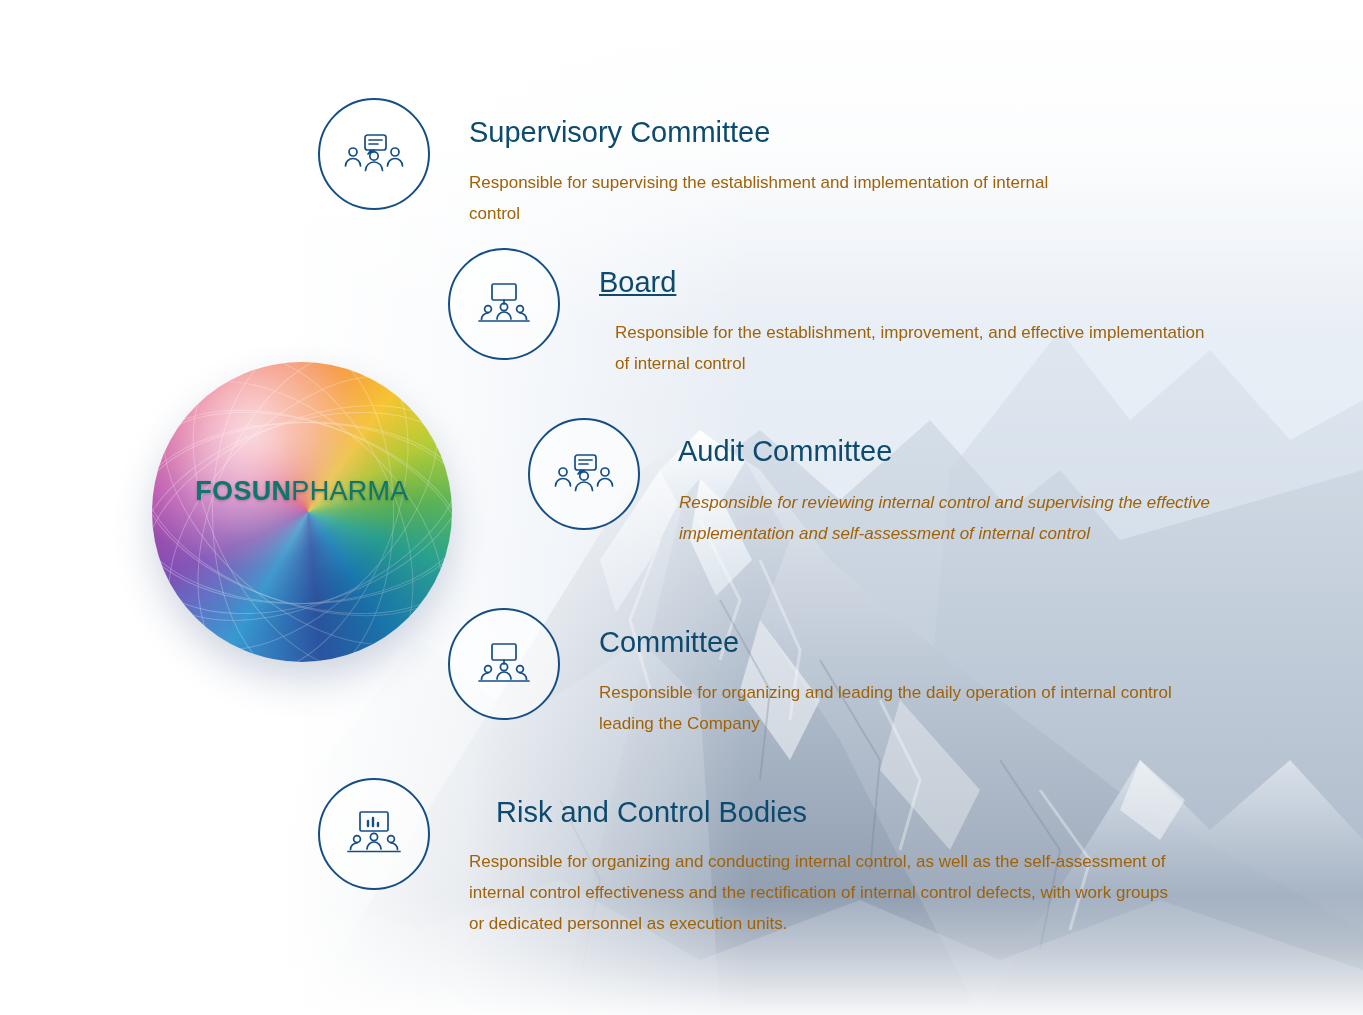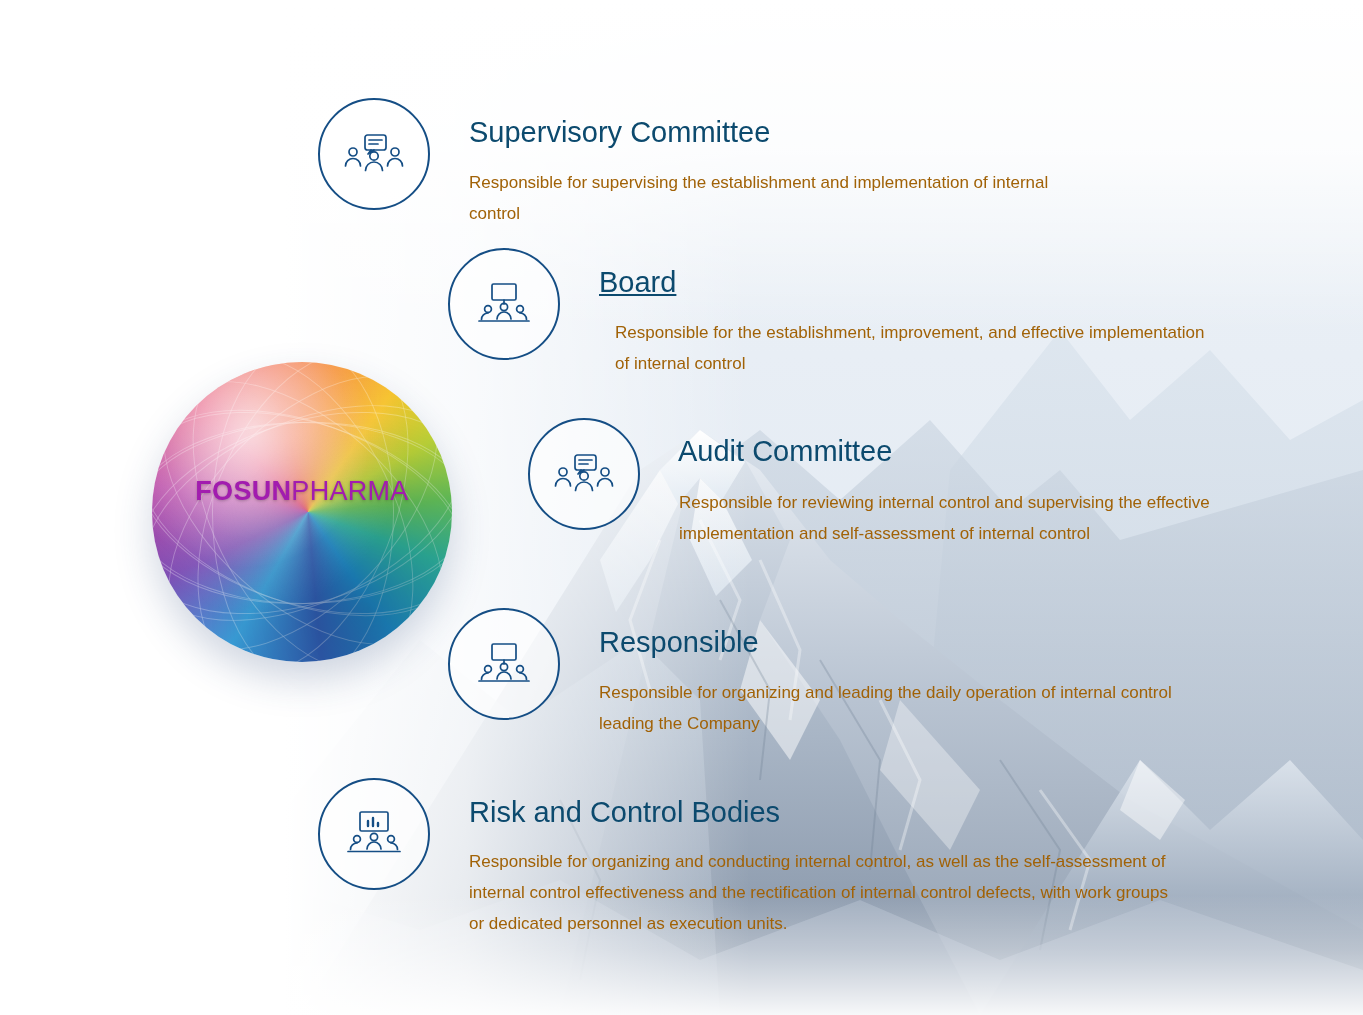--- a/index.html
+++ b/index.html
@@ -112,21 +112,21 @@
     border-radius: 50%;
     background:
       radial-gradient(ellipse at 34% 22%, rgba(255,255,255,0.60) 0%, rgba(255,255,255,0.12) 34%, rgba(255,255,255,0) 56%),
       radial-gradient(ellipse at 72% 82%, rgba(0,0,0,0.20) 0%, rgba(0,0,0,0) 55%);
   }
   .logo-text {
     position: absolute;
     left: 0; right: 0;
     top: 116px;
     text-align: center;
-    color: #a21caf;
+    color: #0f766e;
     text-shadow: 0 1px 3px rgba(0,0,0,0.25);
     z-index: 3;
   }
   .logo-en {
     font-size: 27px;
     letter-spacing: 0.3px;
     line-height: 1;
     white-space: nowrap;
   }
   .logo-en b { font-weight: 700; }
@@ -176,28 +176,28 @@
   #item-supervisory .item-icon { left: 318px; top: 98px; }
   #item-supervisory .item-title { left: 469px; top: 118px; }
   #item-supervisory .item-desc  { left: 469px; top: 168px; width: 600px; }
 
   #item-board .item-icon { left: 448px; top: 248px; }
   #item-board .item-title { left: 599px; top: 268px; text-decoration: underline; }
   #item-board .item-desc  { left: 599px; top: 318px; width: 600px; margin-left: 16px; }
 
   #item-audit .item-icon { left: 528px; top: 418px; }
   #item-audit .item-title { left: 678px; top: 437px; }
-  #item-audit .item-desc  { left: 679px; top: 488px; width: 610px; }
+  #item-audit .item-desc  { left: 679px; top: 488px; width: 610px; font-style: italic; }
 
   #item-management .item-icon { left: 448px; top: 608px; }
   #item-management .item-title { left: 599px; top: 628px; }
   #item-management .item-desc  { left: 599px; top: 678px; width: 600px; }
 
   #item-risk .item-icon { left: 318px; top: 778px; }
-  #item-risk .item-title { left: 469px; top: 798px; }
+  #item-risk .item-title { left: 496px; top: 798px; }
   #item-risk .item-desc  { left: 469px; top: 847px; width: 700px; }
 </style>
 </head>
 <body>
 
 <div id="stage">
 
   <div class="bg-sky"></div>
 
   <svg class="mountain" width="1363" height="1015" viewBox="0 0 1363 1015" style="left:0;top:0;">
@@ -345,21 +345,21 @@
         <path d="M31 19v4"></path>
         <circle cx="31" cy="26" r="3.6"></circle>
         <path d="M24 38c0-3.9 3.1-7 7-7s7 3.1 7 7"></path>
         <circle cx="15" cy="28" r="3.4"></circle>
         <path d="M8.5 38.5c0-3.6 2.9-6.5 6.5-6.5"></path>
         <circle cx="47" cy="28" r="3.4"></circle>
         <path d="M53.5 38.5c0-3.6-2.9-6.5-6.5-6.5"></path>
         <path d="M6 40h50"></path>
       </svg>
     </div>
-    <div class="item-title">Responsible</div>
+    <div class="item-title">Committee</div>
     <div class="item-desc">Responsible for organizing and leading the daily operation of internal control leading the Company</div>
   </div>
 
   <div class="item" id="item-risk">
     <div class="item-icon">
       <svg width="64" height="48" viewBox="0 0 64 48" fill="none" stroke="#154e85" stroke-width="1.7" stroke-linecap="round" stroke-linejoin="round">
         <rect x="18" y="2" width="28" height="19" rx="1.5"></rect>
         <path d="M26 16v-5M31 16v-8M36 16v-3" stroke-width="2.4"></path>
         <circle cx="32" cy="27" r="3.6"></circle>
         <path d="M25 39c0-3.9 3.1-7 7-7s7 3.1 7 7"></path>

